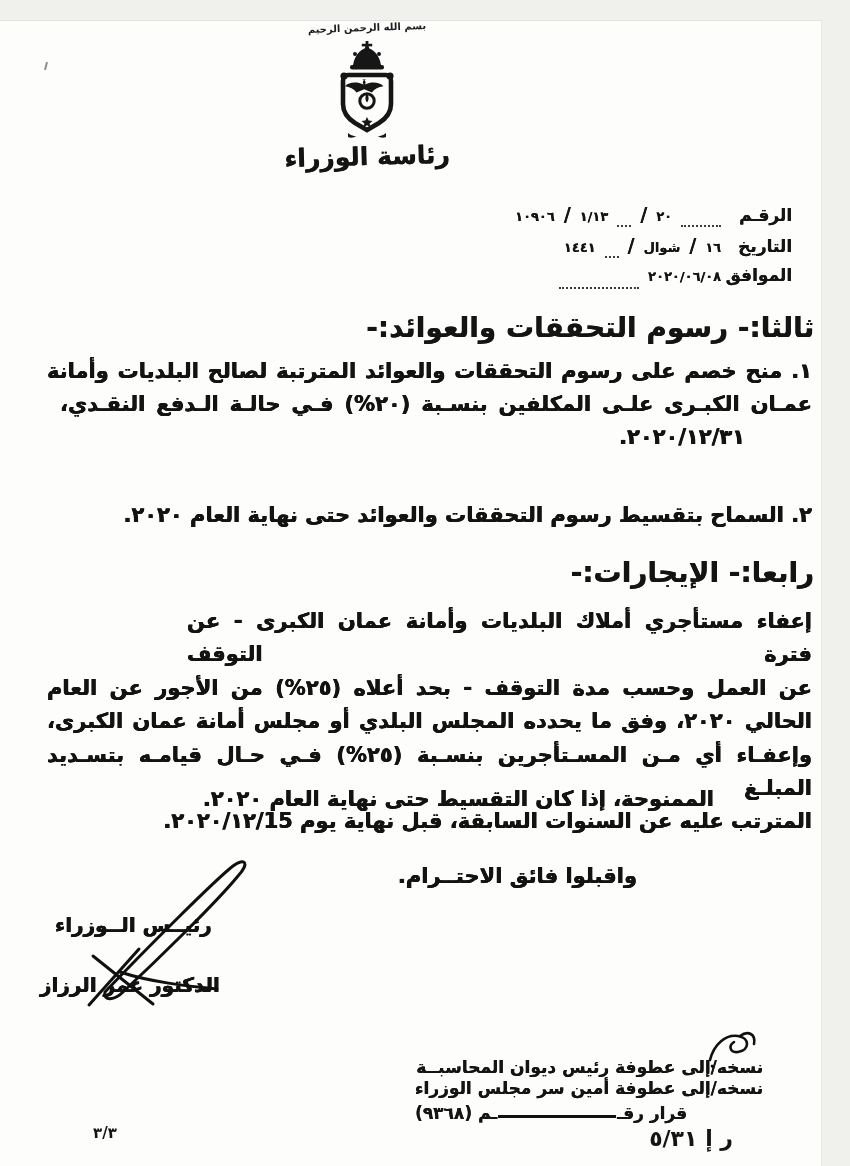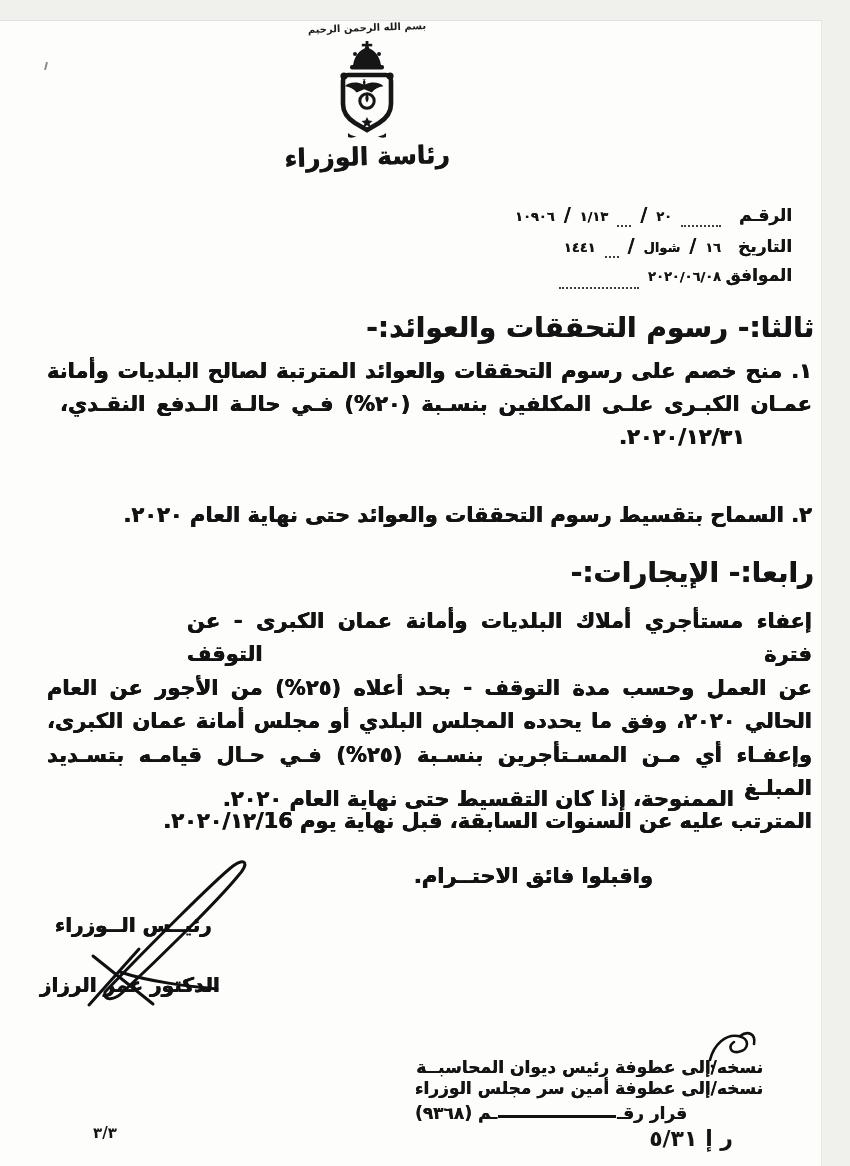--- a/index.html
+++ b/index.html
@@ -47,23 +47,23 @@
   .item1 .l3{width:748px;}
   .item1 .l4{margin-right:67px;text-align:right;}
 
   .item2{top:503px;right:38px;}
 
   .rent{top:605px;right:38px;width:765px;line-height:33.4px;}
   .rent .l1{width:625px;}
   .rent .l5{text-align:right;}
 
   .sec5{top:783px;right:38px;width:767px;line-height:33px;}
-  .sec5 .l2{margin-right:78px;text-align:right;}
+  .sec5 .l2{margin-right:98px;text-align:right;}
 
-  .closing{top:864px;right:197px;}
+  .closing{top:864px;right:213px;}
 
   .pm-title{top:913px;left:55px;font-size:20px;}
   .pm-name{top:973px;left:40px;font-size:20px;}
   .sig{left:75px;top:850px;width:200px;height:170px;}
   .initials{left:700px;top:1026px;width:60px;height:44px;}
 
   .copies{top:1057px;right:87px;text-align:right;font-size:17px;line-height:21px;font-weight:bold;
           text-shadow:0.3px 0 0 currentColor;}
   .decision{top:1103px;right:163px;display:flex;align-items:flex-end;font-size:17px;font-weight:bold;
             text-shadow:0.3px 0 0 currentColor;}
@@ -141,21 +141,21 @@
 
 <div class="abs item2 ar doc">٢. السماح بتقسيط رسوم التحققات والعوائد حتى نهاية العام ٢٠٢٠.</div>
 
 <div class="abs h-sec h4 ar">رابعا:- الإيجارات:-</div>
 
 <div class="abs rent ar doc">
   <div class="l1 just">إعفاء مستأجري أملاك البلديات وأمانة عمان الكبرى - عن فترة التوقف</div>
   <div class="just">عن العمل وحسب مدة التوقف - بحد أعلاه (٢٥%) من الأجور عن العام</div>
   <div class="just">الحالي ٢٠٢٠، وفق ما يحدده المجلس البلدي أو مجلس أمانة عمان الكبرى،</div>
   <div class="just">وإعفـاء أي مـن المسـتأجرين بنسـبة (٢٥%) فـي حـال قيامـه بتسـديد المبلـغ</div>
-  <div class="l5">المترتب عليه عن السنوات السابقة، قبل نهاية يوم ٢٠٢٠/١٢/16.</div>
+  <div class="l5">المترتب عليه عن السنوات السابقة، قبل نهاية يوم ٢٠٢٠/١٢/15.</div>
 </div>
 
 <div class="abs sec5 ar doc">
   <div class="l2">الممنوحة، إذا كان التقسيط حتى نهاية العام ٢٠٢٠.</div>
 </div>
 
 <div class="abs closing ar doc">واقبلوا فائق الاحتــرام.</div>
 
 <div class="abs pm-title ar doc">رئيــس الــوزراء</div>
 <div class="abs pm-name ar doc">الدكتور عمر الرزاز</div>

